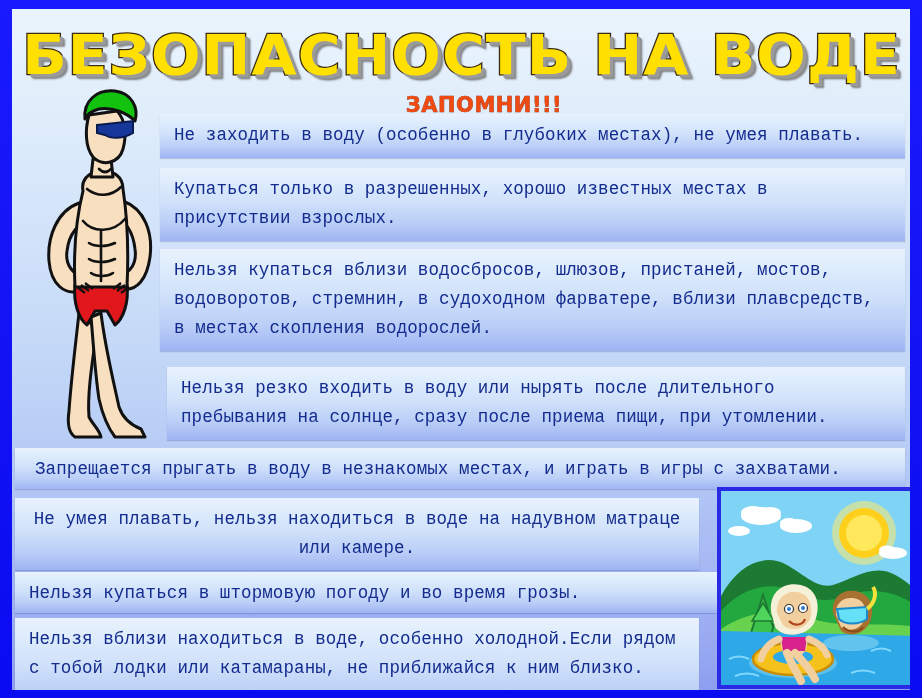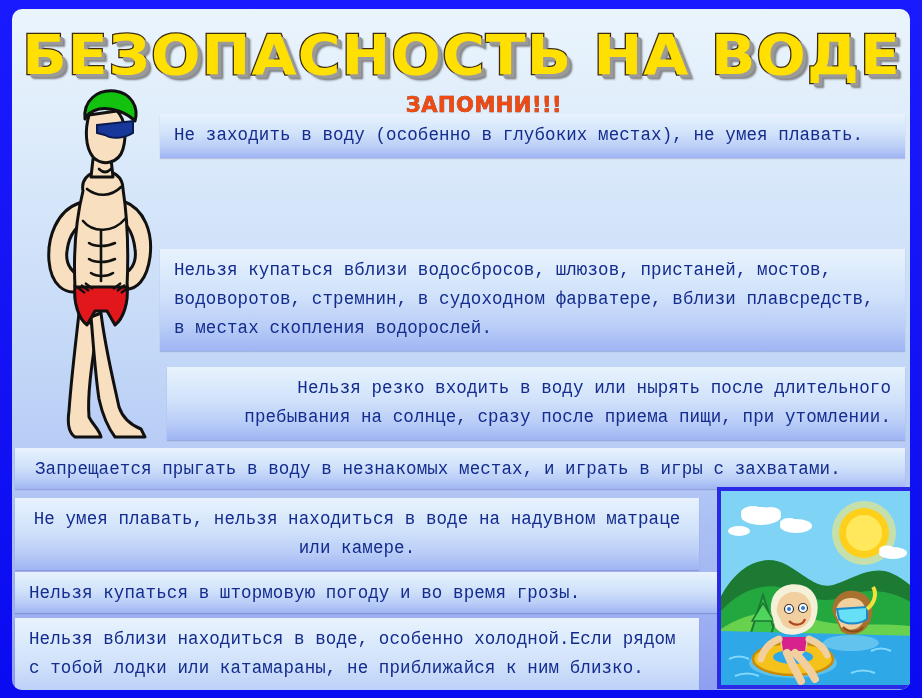--- a/index.html
+++ b/index.html
@@ -37,21 +37,20 @@
         #eaf4fd 0%,
         #e2effb 12%,
         #d6e6fa 28%,
         #c9dcf8 44%,
         #bdd2f6 58%,
         #b2c6f5 70%,
         #a6b8f3 82%,
         #9aabf2 92%,
         #8e9ef0 100%);
     overflow: hidden;
-    border-radius: 10px;
   }
 
   
   #title-wrap {
     position: absolute;
     left: 0; top: 16px;
     width: 898px;
     text-align: center;
     pointer-events: none;
   }
@@ -181,26 +180,29 @@
           <path d="M50 206 L 58 212 M54 204 L 62 210 M58 202 L 66 208"></path>
           <path d="M98 204 L 90 210 M94 202 L 86 208 M102 206 L 94 212"></path>
         </g>
       </svg>
     </div>
 
     <div class="tbox" style="left:148px; top:105px; width:745px; height:44px;">
       <p>Не заходить в воду (особенно в глубоких местах), не умея плавать.</p>
     </div>
 
+    <div class="tbox" style="left:148px; top:159px; width:745px; height:73px;">
+      <p>Купаться только в разрешенных, хорошо известных местах в присутствии взрослых.</p>
+    </div>
 
     <div class="tbox" style="left:148px; top:240px; width:745px; height:102px;">
       <p>Нельзя купаться вблизи  водосбросов, шлюзов, пристаней, мостов, водоворотов, стремнин, в судоходном фарватере, вблизи плавсредств, в местах скопления водорослей.</p>
     </div>
 
-    <div class="tbox" style="left:155px; top:358px; width:738px; height:73px;text-align:right;">
+    <div class="tbox" style="left:155px; top:358px; width:738px; height:73px;">
       <p>Нельзя резко входить в воду или нырять после длительного пребывания на солнце, сразу после приема пищи, при утомлении.</p>
     </div>
 
     <div class="tbox" style="left:3px; top:439px; width:890px; height:41px;padding-left:20px;">
       <p>Запрещается прыгать в воду в незнакомых местах, и играть в игры с захватами.</p>
     </div>
 
     <div class="tbox" style="left:3px; top:489px; width:684px; height:72px;text-align:center;">
       <p>Не умея плавать, нельзя находиться в воде на надувном матраце или камере.</p>
     </div>

